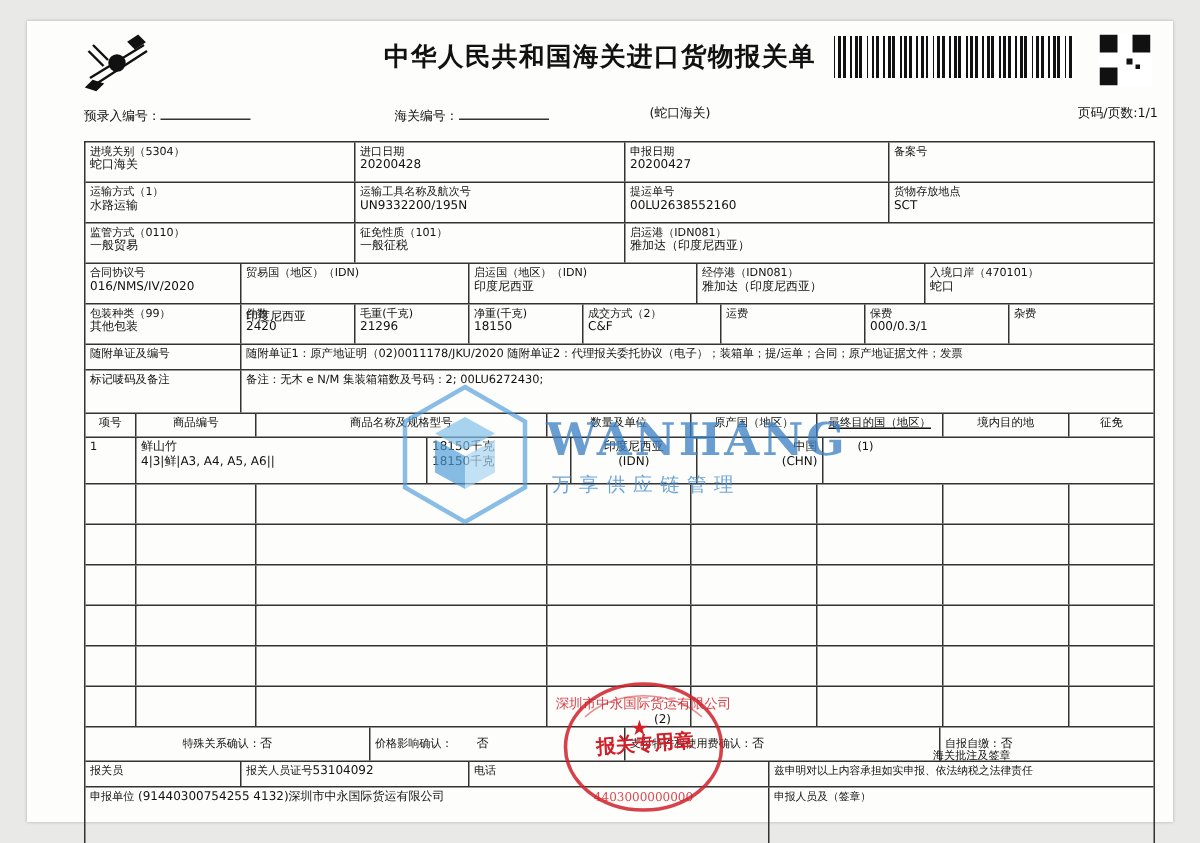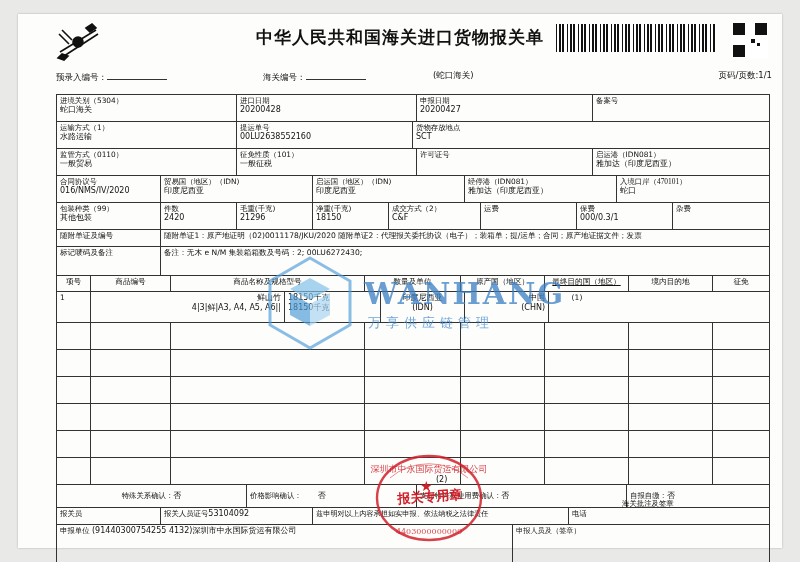--- a/index.html
+++ b/index.html
@@ -152,67 +152,67 @@
         <span class="lbl">备案号</span>
         <span class="val"></span>
       </div>
     </div>
 
     <div class="row" style="height:26px;">
       <div class="cell stack" style="width:180px;">
         <span class="lbl">运输方式（1）</span>
         <span class="val">水路运输</span>
       </div>
+      <div class="cell stack" style="width:180px;">
+        <span class="lbl">运输工具名称及航次号</span>
+        <span class="val">UN9332200/195N</span>
+      </div>
       <div class="cell stack" style="width:176px;">
         <span class="lbl">提运单号</span>
         <span class="val">00LU2638552160</span>
       </div>
       <div class="cell stack" style="width:176px;">
         <span class="lbl">货物存放地点</span>
         <span class="val">SCT</span>
       </div>
     </div>
 
     <div class="row" style="height:26px;">
       <div class="cell stack" style="width:180px;">
         <span class="lbl">监管方式（0110）</span>
         <span class="val">一般贸易</span>
       </div>
       <div class="cell stack" style="width:180px;">
         <span class="lbl">征免性质（101）</span>
         <span class="val">一般征税</span>
       </div>
       <div class="cell stack" style="width:176px;">
-        <span class="lbl">许可证号</span>
-        <span class="val"></span>
-      </div>
-      <div class="cell stack" style="width:176px;">
         <span class="lbl">启运港（IDN081）</span>
         <span class="val">雅加达（印度尼西亚）</span>
       </div>
     </div>
 
     <div class="row" style="height:26px;">
       <div class="cell stack" style="width:104px;">
         <span class="lbl">合同协议号</span>
         <span class="val">016/NMS/IV/2020</span>
       </div>
-      <div class="cell stack" style="width:152px;">
+      <div class="cell stack" style="width:152px;gap:20px;">
         <span class="lbl">贸易国（地区）（IDN)</span>
         <span class="val">印度尼西亚</span>
       </div>
       <div class="cell stack" style="width:152px;">
         <span class="lbl">启运国（地区）（IDN)</span>
         <span class="val">印度尼西亚</span>
       </div>
       <div class="cell stack" style="width:152px;">
         <span class="lbl">经停港（IDN081）</span>
         <span class="val">雅加达（印度尼西亚）</span>
       </div>
-      <div class="cell stack" style="width:152px;font-family:Liberation Serif, serif;">
+      <div class="cell stack" style="width:152px;">
         <span class="lbl">入境口岸（470101）</span>
         <span class="val">蛇口</span>
       </div>
     </div>
 
     <div class="row" style="height:26px;">
       <div class="cell stack" style="width:104px;">
         <span class="lbl">包装种类（99）</span>
         <span class="val">其他包装</span>
       </div>
@@ -262,21 +262,21 @@
       <div class="cell ctr" style="width:194px;">商品名称及规格型号</div>
       <div class="cell ctr" style="width:96px;">数量及单位</div>
       <div class="cell ctr" style="width:84px;">原产国（地区）</div>
       <div class="cell ctr" style="width:84px;text-decoration:underline;">最终目的国（地区）</div>
       <div class="cell ctr" style="width:84px;">境内目的地</div>
       <div class="cell ctr" style="width:56px;">征免</div>
     </div>
 
     <div class="row" style="height:30px;">
       <div class="cell" style="width:34px;">1</div>
-      <div class="cell stack" style="width:194px;align-items:flex-end;">
+      <div class="cell stack" style="width:194px;">
         <span class="val">鲜山竹</span>
         <span class="val">4|3|鲜|A3, A4, A5, A6||</span>
       </div>
       <div class="cell stack" style="width:96px;">
         <span class="val">18150千克</span>
         <span class="val">18150千克</span>
       </div>
       <div class="cell stack ctr" style="width:84px;">
         <span class="val">印度尼西亚</span>
         <span class="val">(IDN)</span>
@@ -368,25 +368,25 @@
       </div>
     </div>
 
     <div class="row" style="height:16px;">
       <div class="cell" style="width:104px;">
         <span class="lbl">报关员</span>
       </div>
       <div class="cell" style="width:152px;">
         <span class="lbl">报关人员证号</span><span class="val">53104092</span>
       </div>
+      <div class="cell" style="width:200px;">
+        <span class="lbl">电话</span>
+      </div>
       <div class="cell" style="width:256px;">
         <span class="footer-note">兹申明对以上内容承担如实申报、依法纳税之法律责任</span>
-      </div>
-      <div class="cell" style="width:200px;">
-        <span class="lbl">电话</span>
       </div>
     </div>
 
     <div class="row" style="height:42px;">
       <div class="cell" style="width:456px;">
         <span class="lbl">申报单位</span>
         <span class="val">(91440300754255 4132)深圳市中永国际货运有限公司</span>
       </div>
       <div class="cell" style="width:256px;">
         <span class="footer-note">申报人员及（签章）</span>

